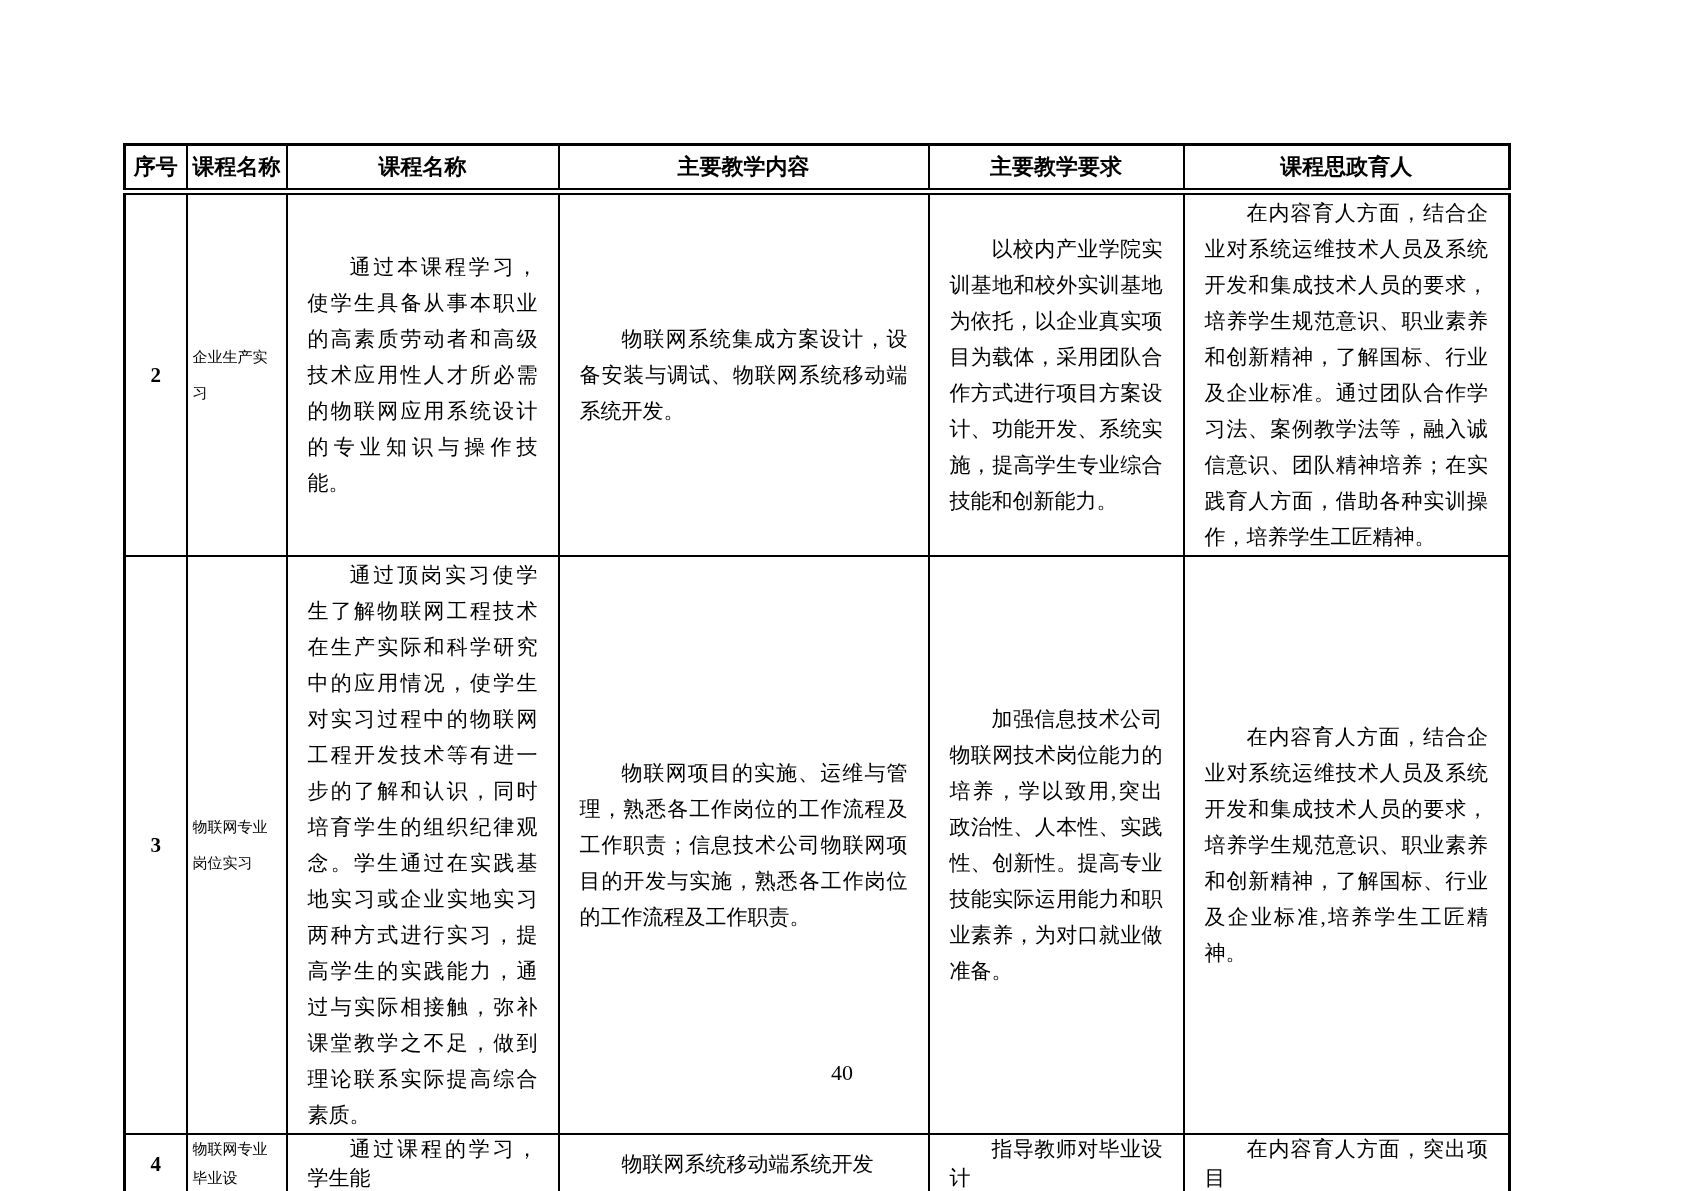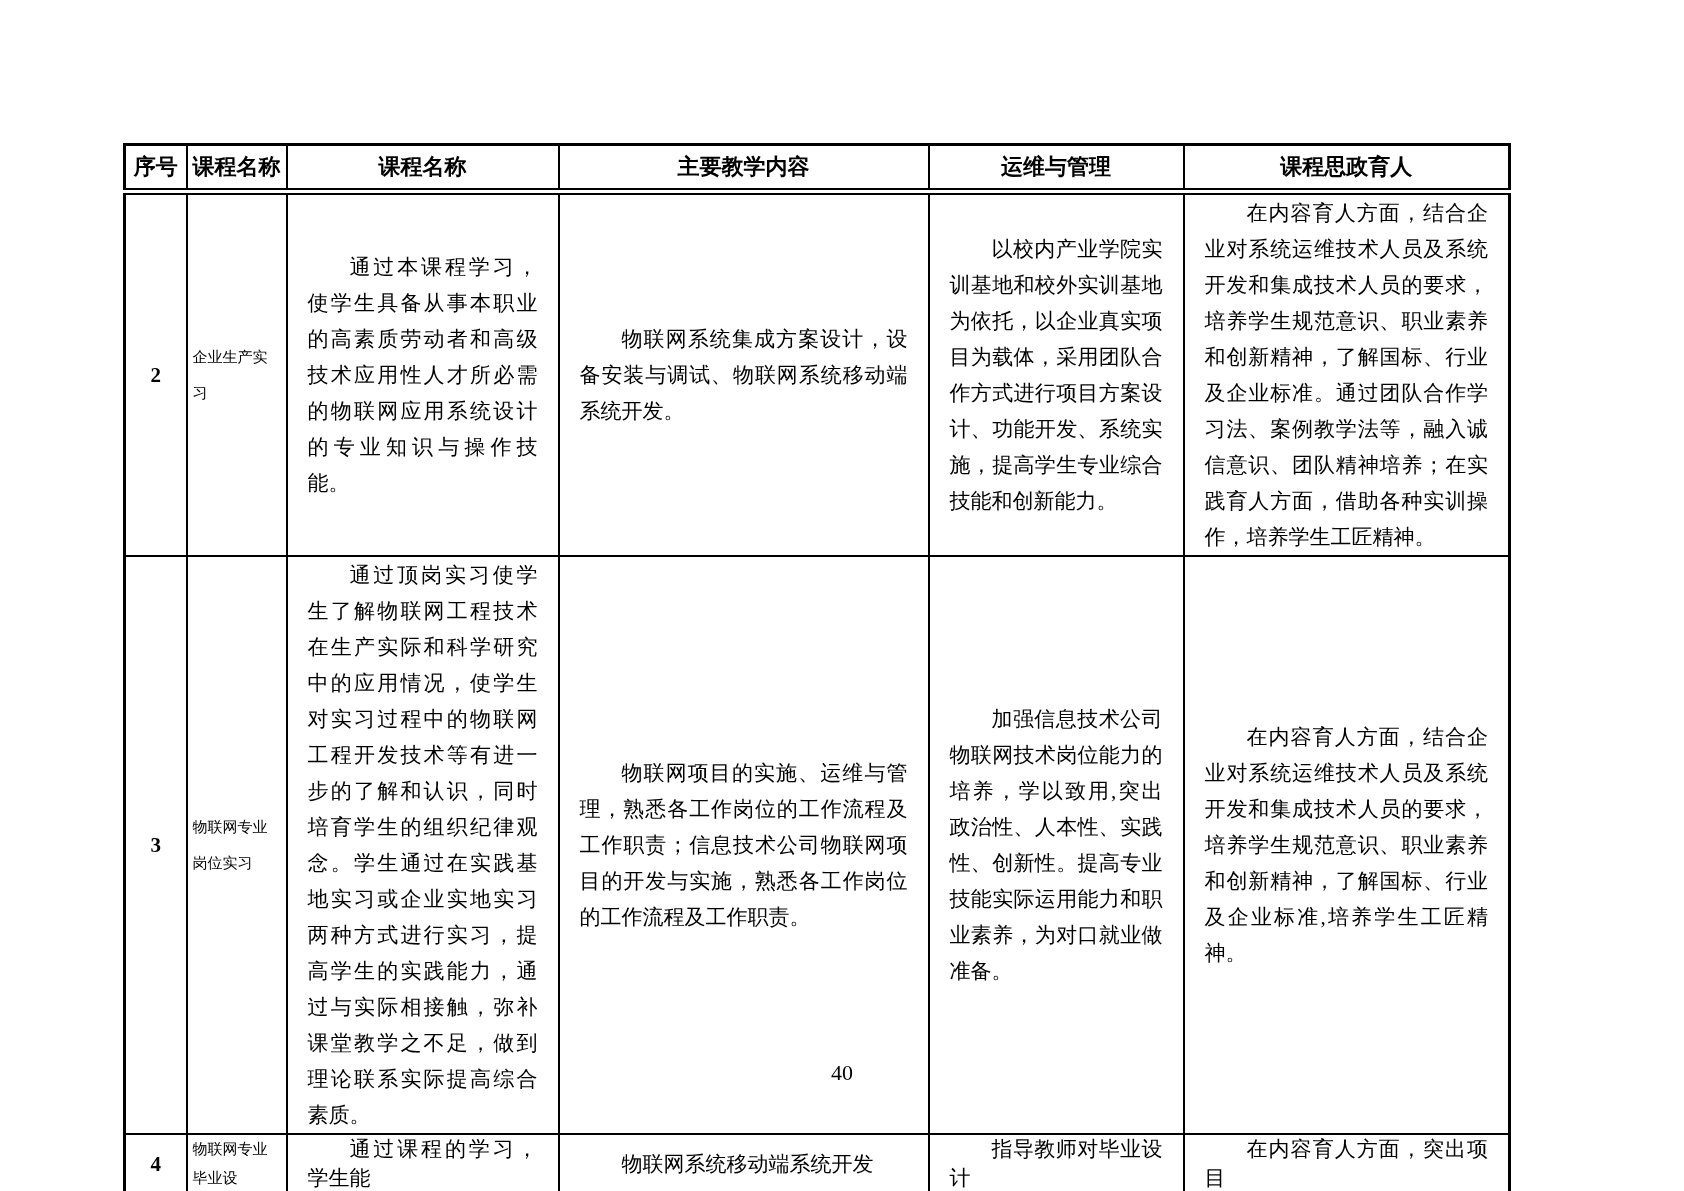--- a/index.html
+++ b/index.html
@@ -93,21 +93,21 @@
       <col style="width:370px">
       <col style="width:255px">
       <col style="width:326px">
     </colgroup>
     <thead>
       <tr>
         <th>序号</th>
         <th>课程名称</th>
         <th>课程名称</th>
         <th>主要教学内容</th>
-        <th>运维与管理</th>
+        <th>主要教学要求</th>
         <th>课程思政育人</th>
       </tr>
     </thead>
     <tbody>
       <tr class="row-2">
         <td class="seq-cell">2</td>
         <td class="name-cell">
           <p class="noindent">企业生产实习</p>
         </td>
         <td class="body-cell">

